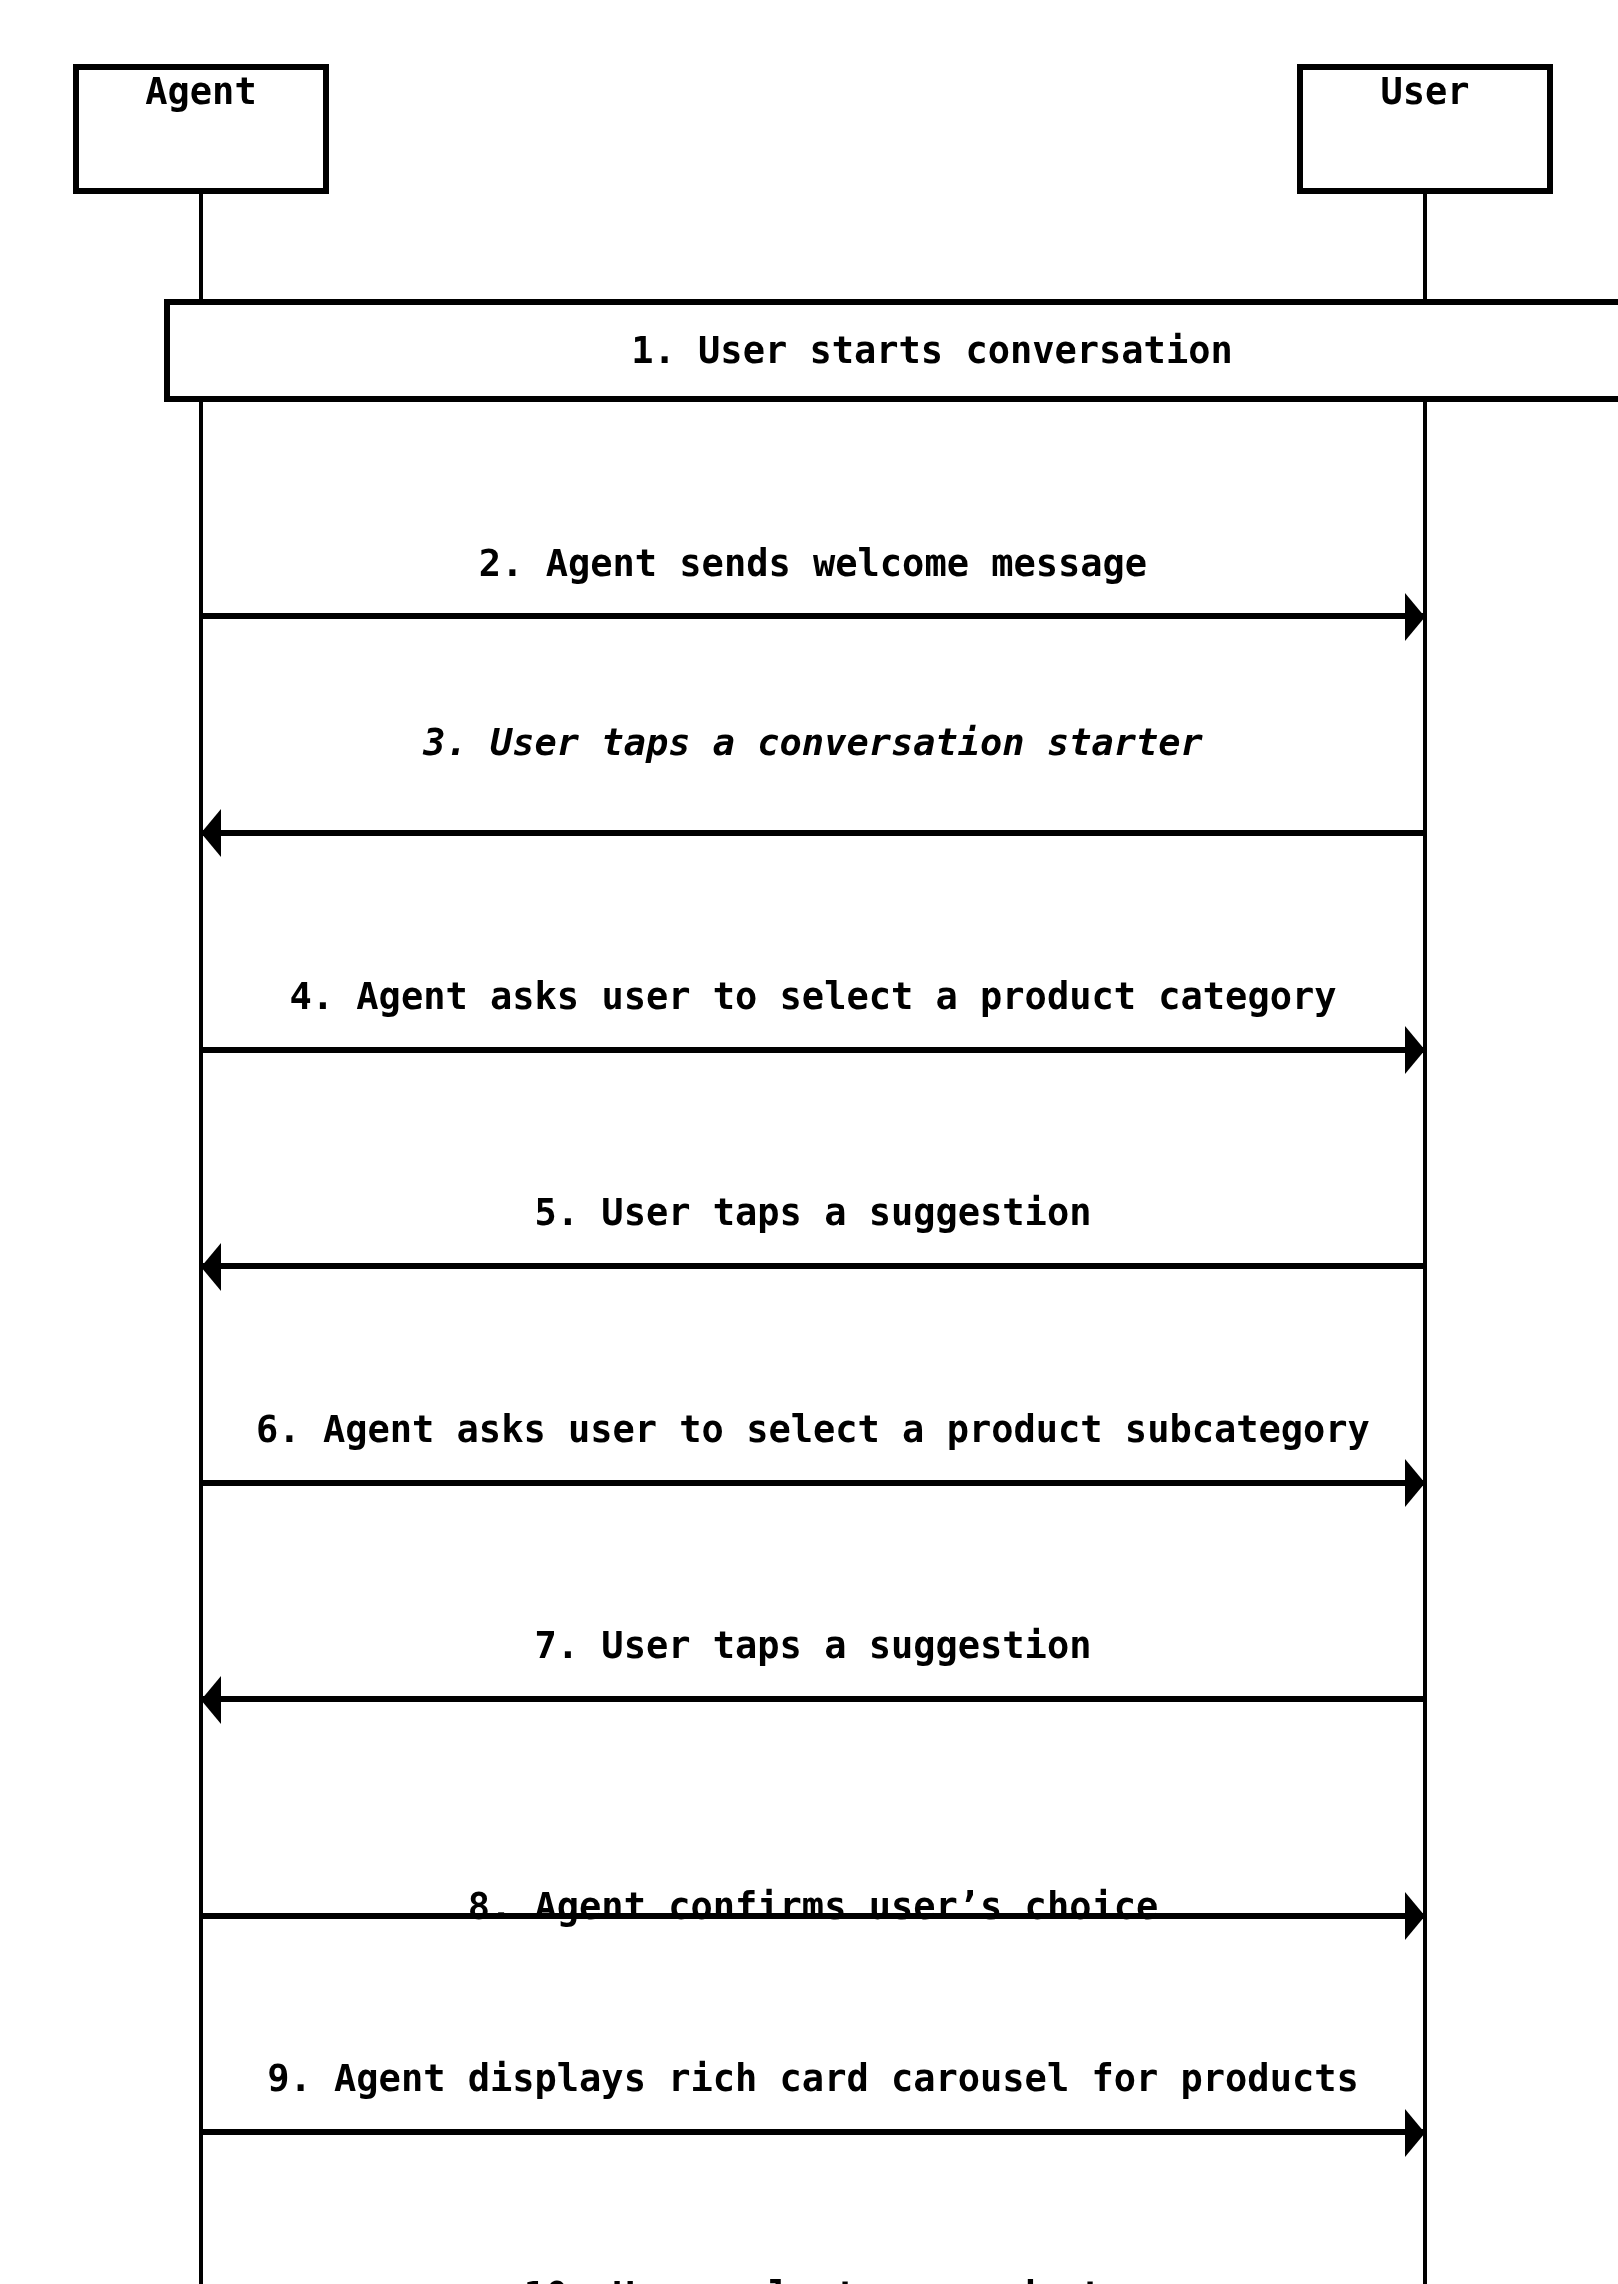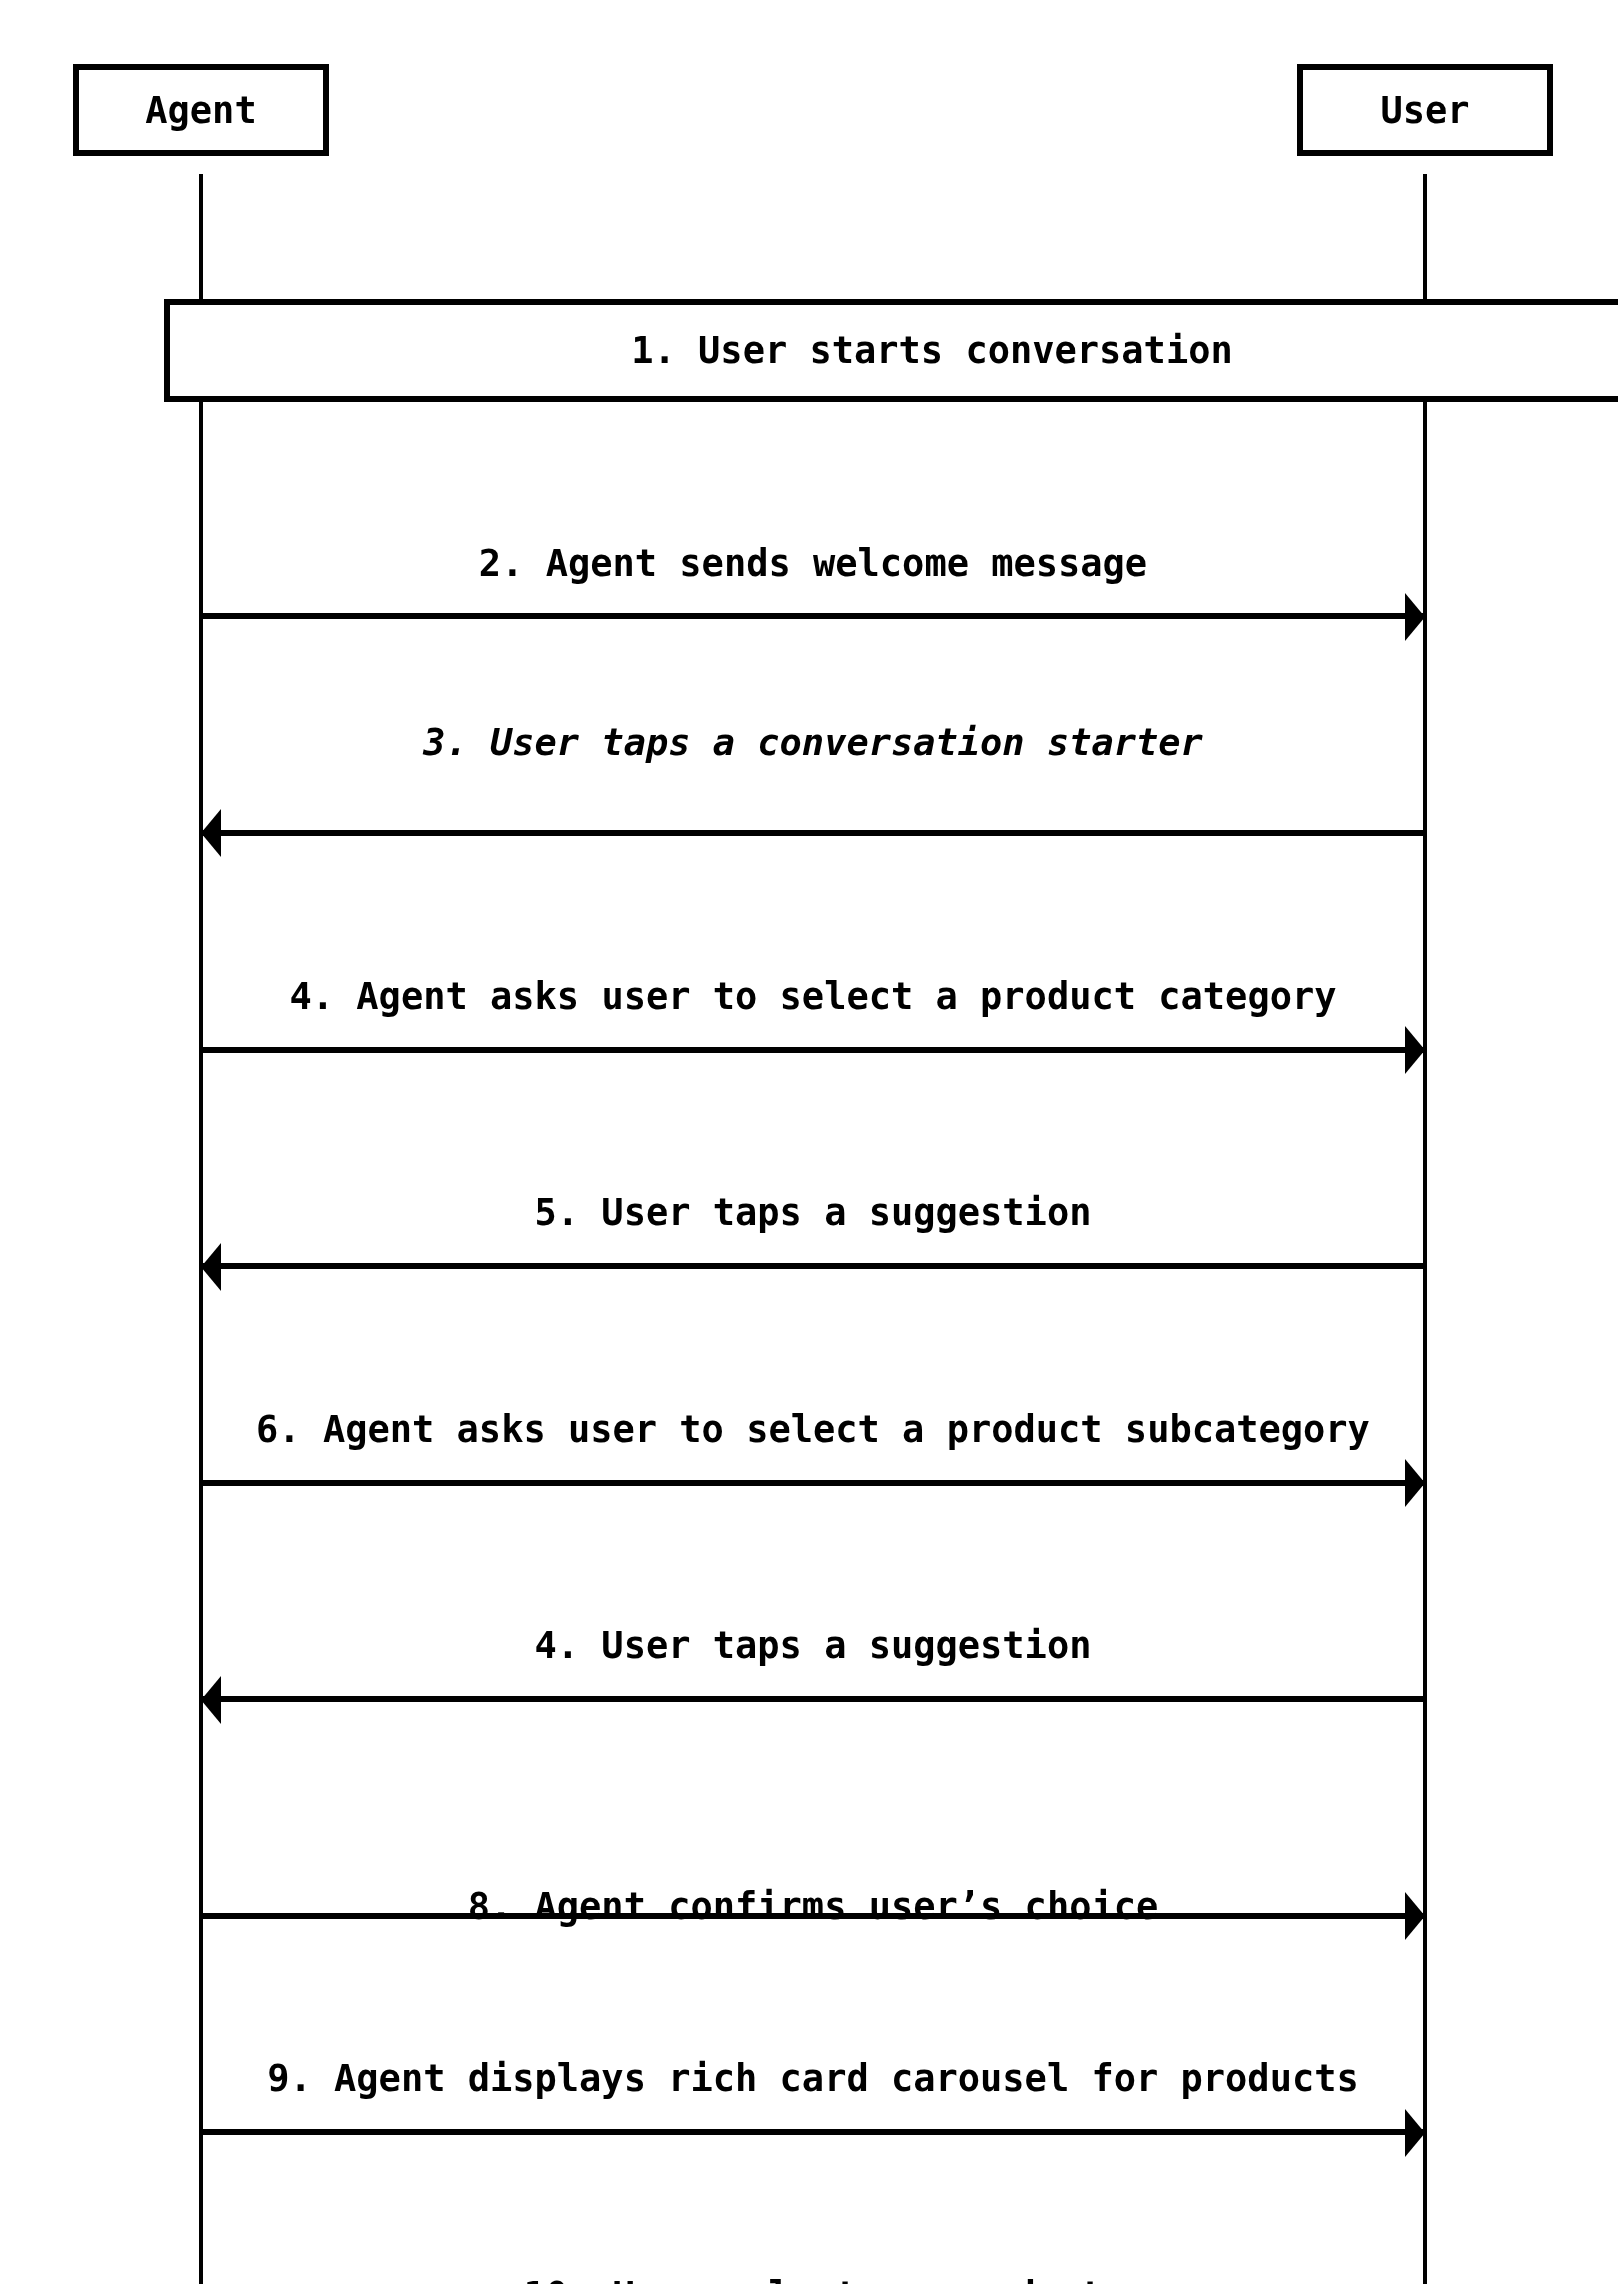--- a/index.html
+++ b/index.html
@@ -21,26 +21,26 @@
     position: absolute;
     top: 174px;
     width: 3.7px;
     height: 2987px;
     background: #000000;
     z-index: 1;
   }
   .pbox {
     position: absolute;
     width: 256px;
-    height: 92px;
+    height: 130px;
     box-sizing: border-box;
     border: 6.4px solid #000000;
     background: #ffffff;
     display: flex;
-    align-items: center;
+    align-items: flex-start;
     justify-content: center;
     font-size: 37px;
     z-index: 3;
   }
   .note {
     position: absolute;
     left: 164px;
     top: 299px;
     width: 1536px;
     height: 103px;
@@ -109,21 +109,21 @@
       <div class="arrow-head left" style="top: 809px; left: 201px;"></div>
       <div class="msg-label" style="top: 970px;"><div>4. Agent asks user to select a product category</div></div>
       <div class="arrow-line" style="top: 1047px;"></div>
       <div class="arrow-head right" style="top: 1026px; left: 1405px;"></div>
       <div class="msg-label" style="top: 1186px;"><div>5. User taps a suggestion</div></div>
       <div class="arrow-line" style="top: 1263px;"></div>
       <div class="arrow-head left" style="top: 1243px; left: 201px;"></div>
       <div class="msg-label" style="top: 1403px;"><div>6. Agent asks user to select a product subcategory</div></div>
       <div class="arrow-line" style="top: 1480px;"></div>
       <div class="arrow-head right" style="top: 1459px; left: 1405px;"></div>
-      <div class="msg-label" style="top: 1619px;"><div>4. User taps a suggestion</div></div>
+      <div class="msg-label" style="top: 1619px;"><div>7. User taps a suggestion</div></div>
       <div class="arrow-line" style="top: 1696px;"></div>
       <div class="arrow-head left" style="top: 1676px; left: 201px;"></div>
       <div class="msg-label" style="top: 1836px; margin-top: 44px;"><div>8. Agent confirms user’s choice</div></div>
       <div class="arrow-line" style="top: 1913px;"></div>
       <div class="arrow-head right" style="top: 1892px; left: 1405px;"></div>
       <div class="msg-label" style="top: 2052px;"><div>9. Agent displays rich card carousel for products</div></div>
       <div class="arrow-line" style="top: 2129px;"></div>
       <div class="arrow-head right" style="top: 2109px; left: 1405px;"></div>
       <div class="msg-label" style="top: 2269px;"><div>10. User selects a product</div></div>
     </div>

